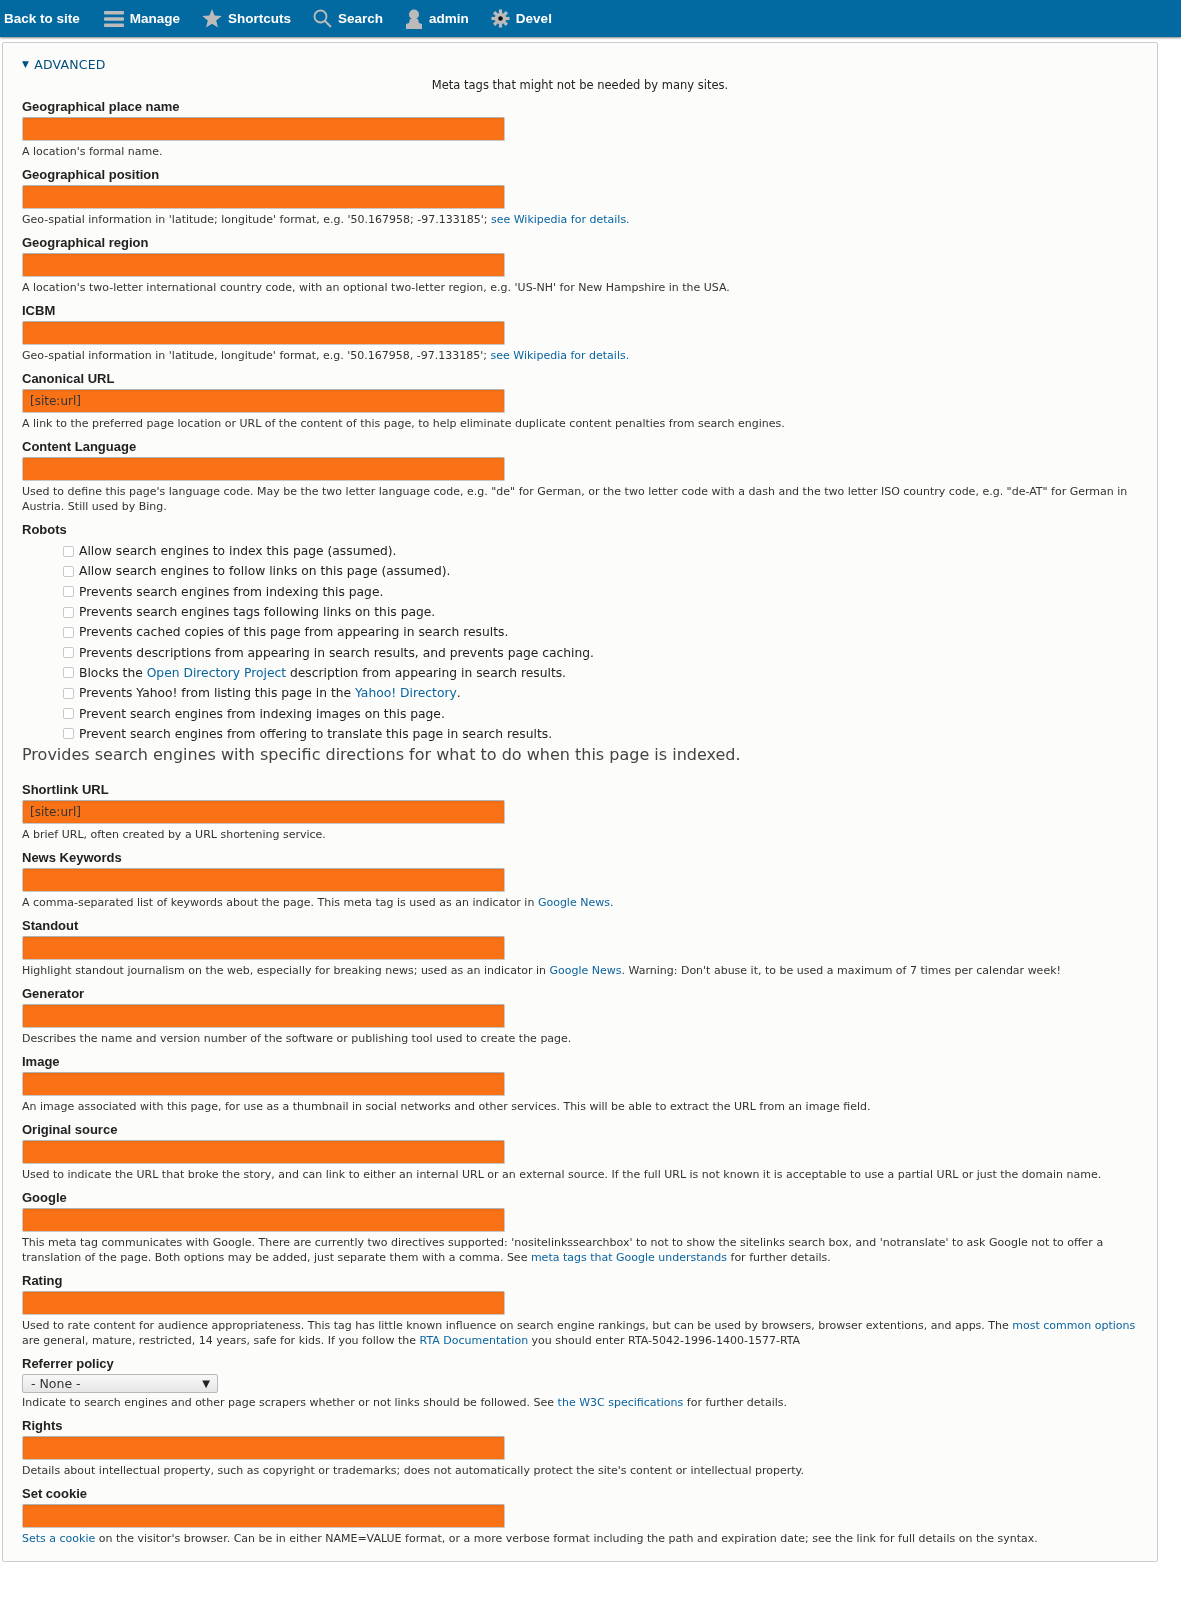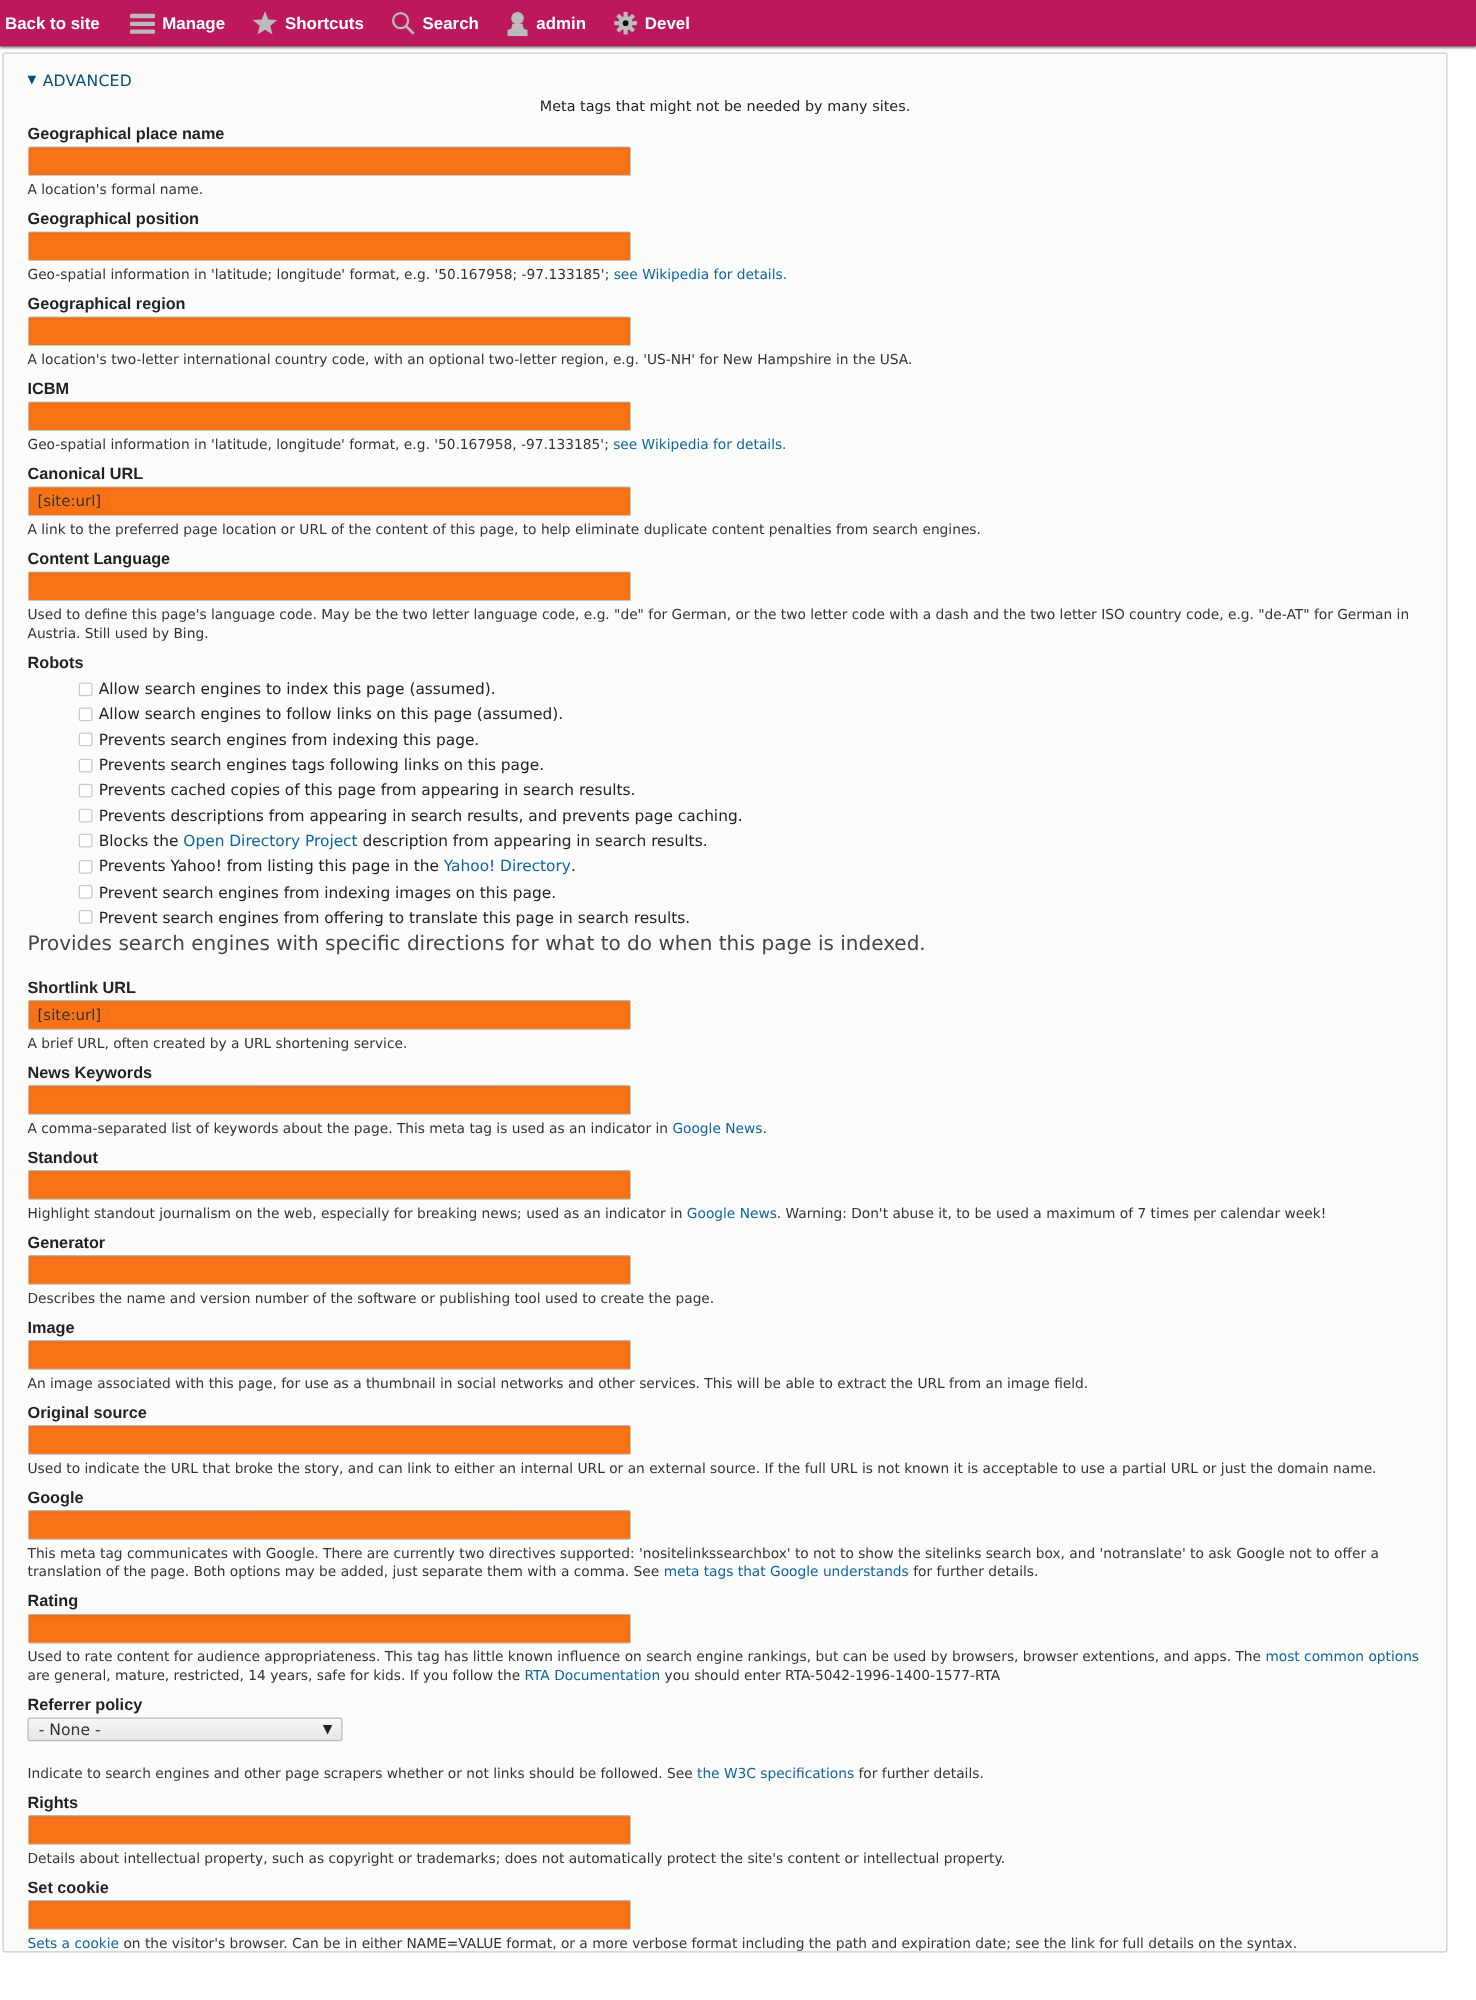--- a/index.html
+++ b/index.html
@@ -7,21 +7,21 @@
   body {
     width: 1181px;
     height: 1600px;
     background: #ffffff;
     font-family: "DejaVu Sans", "Liberation Sans", sans-serif;
     color: #222;
     overflow: hidden;
   }
   .toolbar {
     height: 37px;
-    background: #be185d;
+    background: #0369a1;
     display: flex;
     align-items: center;
     padding-left: 4px;
     box-shadow: 0 1px 2px rgba(0,0,0,0.5);
     text-align: right;
   }
   .tb-item {
     display: flex;
     align-items: center;
     color: #fff;
@@ -119,21 +119,21 @@
     width: 11px;
     height: 11px;
     border: 1px solid #c9c9c9;
     border-radius: 2px;
     background: #fff;
     margin-right: 5px;
     flex: none;
     cursor: pointer;
   }
   .select {
-    width: 252px;
+    width: 196px;
     height: 19px;
     border: 1px solid #b8b8b8;
     border-radius: 2px;
     background: linear-gradient(#f8f8f8, #e6e6e6);
     display: flex;
     align-items: center;
     justify-content: space-between;
     padding: 0 7px 0 8px;
     font-size: 12.5px;
     color: #333;
@@ -344,21 +344,21 @@
     <input class="text-input" type="text" value="" style="">
     <div class="desc"><span>Used to rate content for audience appropriateness. This tag has little known influence on search engine rankings, but can be used by browsers, browser extentions, and apps. The </span><a>most common options</a><span> are general, mature, restricted, 14 years, safe for kids. If you follow the </span><a>RTA Documentation</a><span> you should enter RTA-5042-1996-1400-1577-RTA</span></div>
   </div>
 
   <div class="field">
     <div class="field-label">Referrer policy</div>
     <div class="select">
       <span>- None -</span>
       <span class="arrow">▼</span>
     </div>
-    <div class="desc" style="margin-top:18px"><span>Indicate to search engines and other page scrapers whether or not links should be followed. See </span><a>the W3C specifications</a><span> for further details.</span></div>
+    <div class="desc" style="margin-top:2px"><span>Indicate to search engines and other page scrapers whether or not links should be followed. See </span><a>the W3C specifications</a><span> for further details.</span></div>
   </div>
 
   <div class="field">
     <div class="field-label">Rights</div>
     <input class="text-input" type="text" value="" style="">
     <div class="desc">Details about intellectual property, such as copyright or trademarks; does not automatically protect the site's content or intellectual property.</div>
   </div>
 
   <div class="field">
     <div class="field-label">Set cookie</div>

